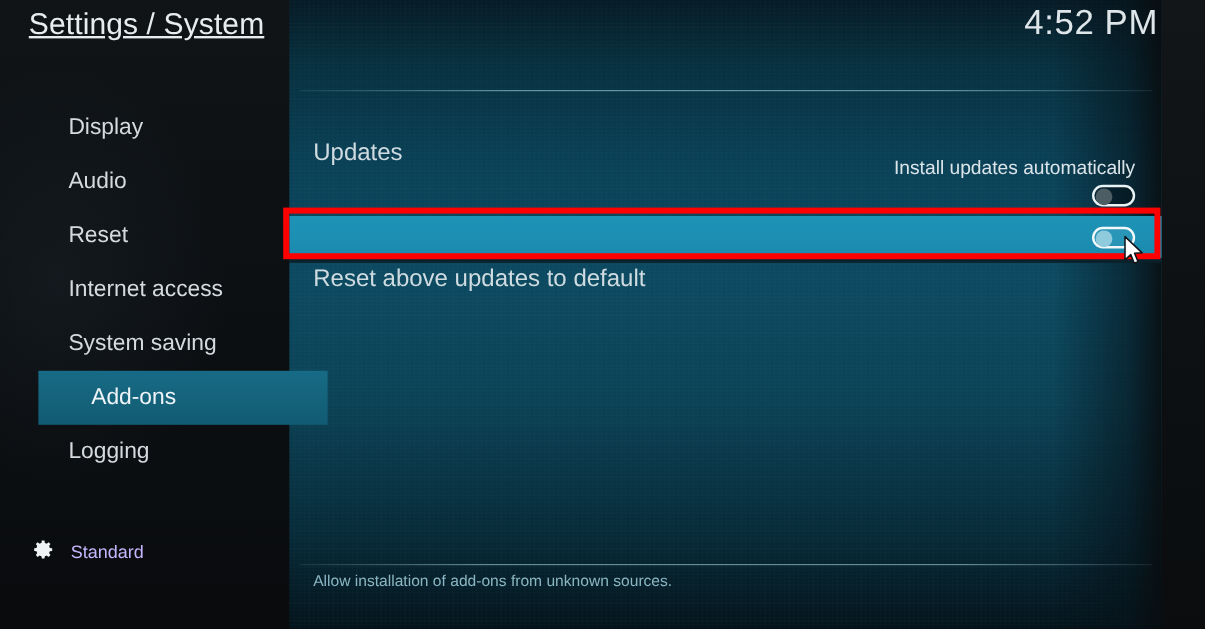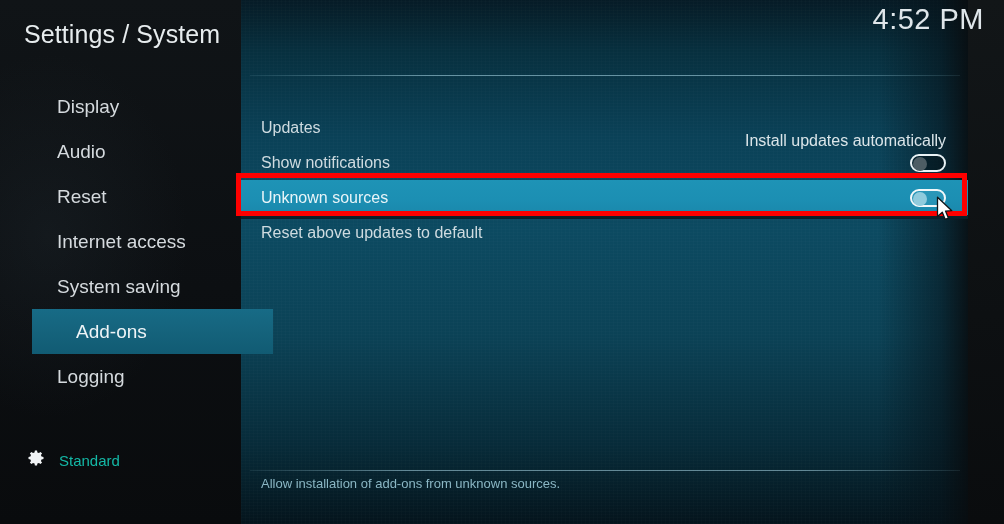--- a/index.html
+++ b/index.html
@@ -36,26 +36,27 @@
   }
   .sidebar-inner-glow {
     position: absolute; left: 0; top: 0;
     width: 241px; height: 524px;
     background: radial-gradient(ellipse 200px 260px at 20% 45%, rgba(40,52,60,0.25), rgba(0,0,0,0) 70%);
     pointer-events: none;
   }
 
   .app-title {
     position: absolute;
-    left: 24px; top: 20px;
+    left: 24px; top: 6px;
     font-size: 25px;
     color: #e7ecee;
     letter-spacing: 0.1px;
     font-weight: 400;
     white-space: nowrap;
+    text-decoration: underline;
   }
 
   .nav {
     position: absolute;
     left: 0; top: 84px;
     width: 241px;
     margin-left: 32px;
   }
   .nav-item {
     position: relative;
@@ -77,21 +78,21 @@
   .profile {
     position: absolute;
     left: 26px; top: 448px;
     display: flex;
     align-items: center;
     gap: 13px;
   }
   .gear-icon { display:block; }
   .profile-label {
     font-size: 15px;
-    color: #14b8a6;
+    color: #c4b5fd;
     font-weight: 400;
     white-space: nowrap;
   }
 
   
   .panel {
     position: absolute;
     left: 241px; top: 0;
     width: 727px; height: 524px;
     background:
@@ -152,21 +153,21 @@
   }
   .row {
     position: relative;
     height: 35px;
     box-sizing: border-box;
   }
   .row-label {
     position: absolute;
     left: 20px; top: 0;
     height: 35px; line-height: 35px;
-    font-size: 16px;
+    font-size: 20px;
     color: #cfdbe0;
     white-space: nowrap;
   }
   .row-value {
     position: absolute;
     right: 22px; top: 13px;
     height: 35px; line-height: 35px;
     font-size: 16px;
     color: #dbe5e9;
     white-space: nowrap;
@@ -218,21 +219,21 @@
     position: absolute;
     left: 261px; top: 476px;
     font-size: 13px;
     color: #8ab6c4;
     white-space: nowrap;
   }
 
   
   .clock {
     position: absolute;
-    right: 20px; top: 3px;
+    right: 39px; top: 3px;
     font-size: 29px;
     color: #dfe6ea;
     font-weight: 300;
     letter-spacing: 0.5px;
     white-space: nowrap;
   }
 
   
   .annotation-box {
     position: absolute;
@@ -268,28 +269,26 @@
   <div class="group-rule"></div>
 
   <div class="rows">
 
     <div class="row">
       <div class="row-label">Updates</div>
       <div class="row-value">Install updates automatically</div>
     </div>
 
     <div class="row">
-      <div class="row-label">Show notifications</div>
       <div class="toggle">
         <div class="knob"></div>
       </div>
     </div>
 
     <div class="row highlighted">
-      <div class="row-label">Unknown sources</div>
       <div class="toggle">
         <div class="knob"></div>
       </div>
       <div class="row-underbar"></div>
     </div>
 
     <div class="row">
       <div class="row-label">Reset above updates to default</div>
     </div>
 

